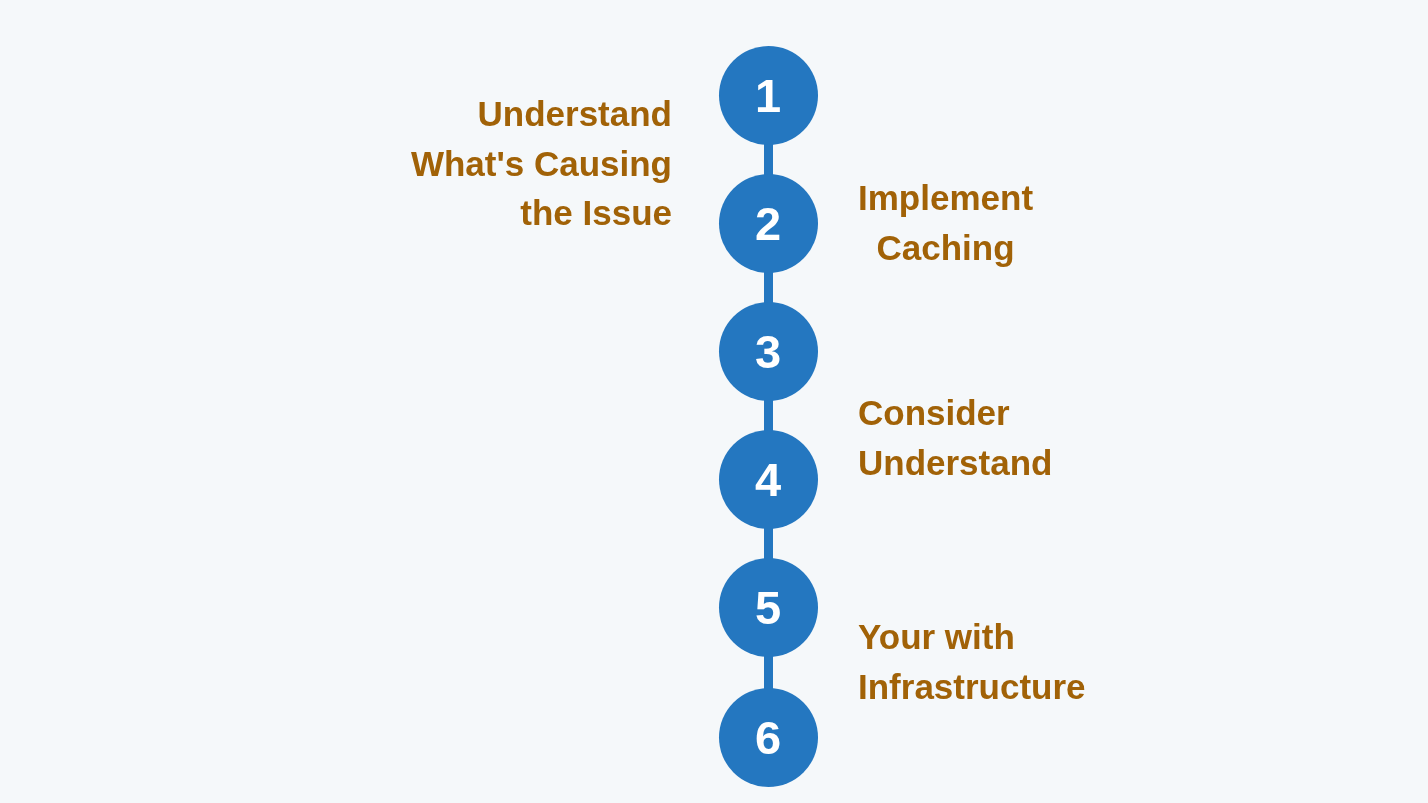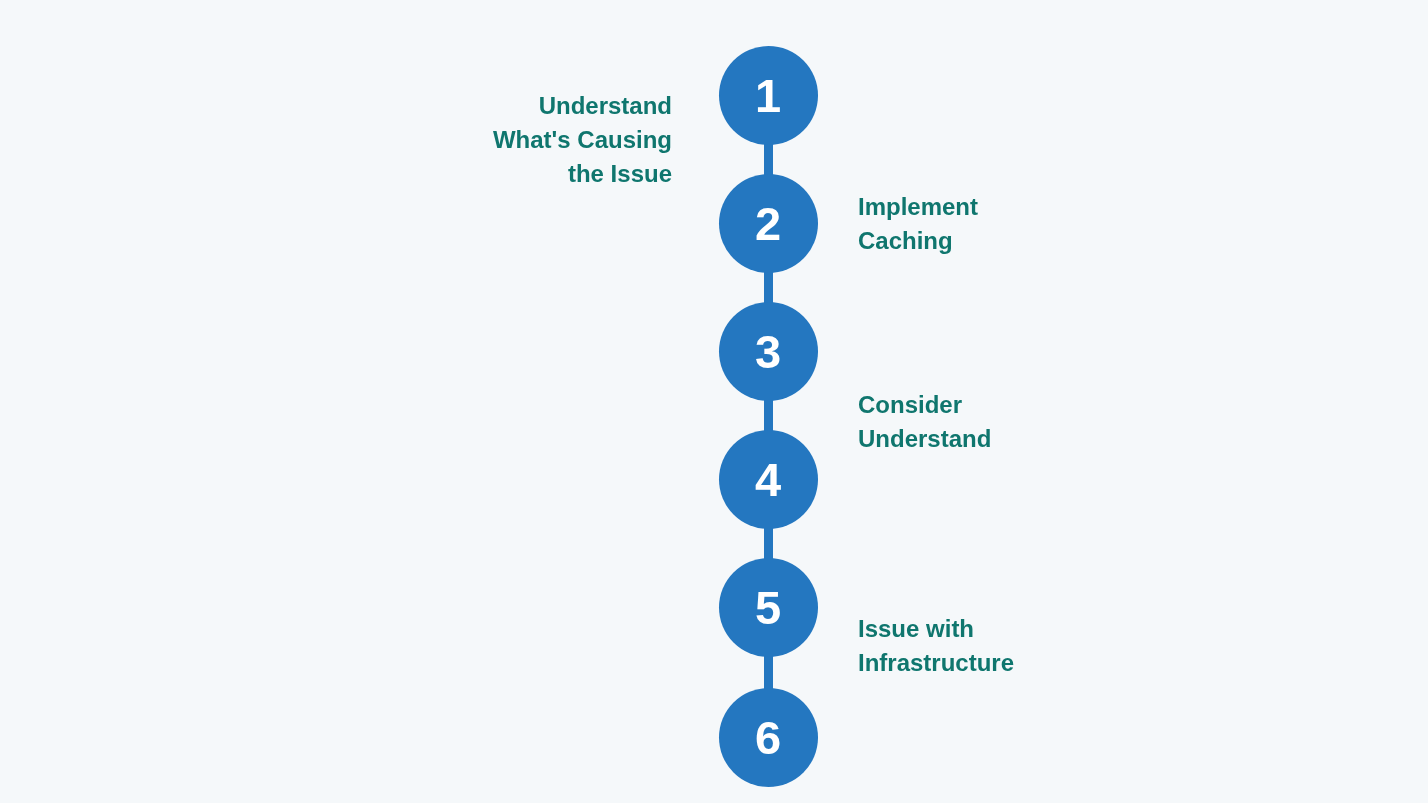--- a/index.html
+++ b/index.html
@@ -53,40 +53,40 @@
 
   .node.n1 { top: 45.5px; }
   .node.n2 { top: 173.5px; }
   .node.n3 { top: 301.5px; }
   .node.n4 { top: 429.5px; }
   .node.n5 { top: 557.5px; }
   .node.n6 { top: 687.5px; }
 
   .label {
     position: absolute;
-    color: #0f766e;
-    font-size: 24px;
+    color: #a16207;
+    font-size: 35px;
     font-weight: bold;
     line-height: 1.42;
     white-space: pre-line;
   }
   .label.left {
     text-align: right;
     right: 756px;
   }
   .label.right {
     text-align: left;
     left: 858px;
   }
 
   .label.l1 { top: 89px; }
   .label.l3 { top: 324px; }
   .label.l5 { top: 514px; }
 
-  .label.r2 { top: 190px; }
+  .label.r2 { top: 173px; text-align: center; }
   .label.r4 { top: 388px; }
   .label.r6 { top: 612px; }
 </style>
 </head>
 <body>
 
 <div id="infographic">
 
   <div class="spine"></div>
 
@@ -109,16 +109,16 @@
     <span class="node-num">6</span>
   </div>
 
   <div class="label left l1">Understand
 What's Causing
 the Issue</div>
   <div class="label right r2">Implement
 Caching</div>
   <div class="label right r4">Consider
 Understand</div>
-  <div class="label right r6">Issue with
+  <div class="label right r6">Your with
 Infrastructure</div>
 
 </div>
 
 </body></html>

